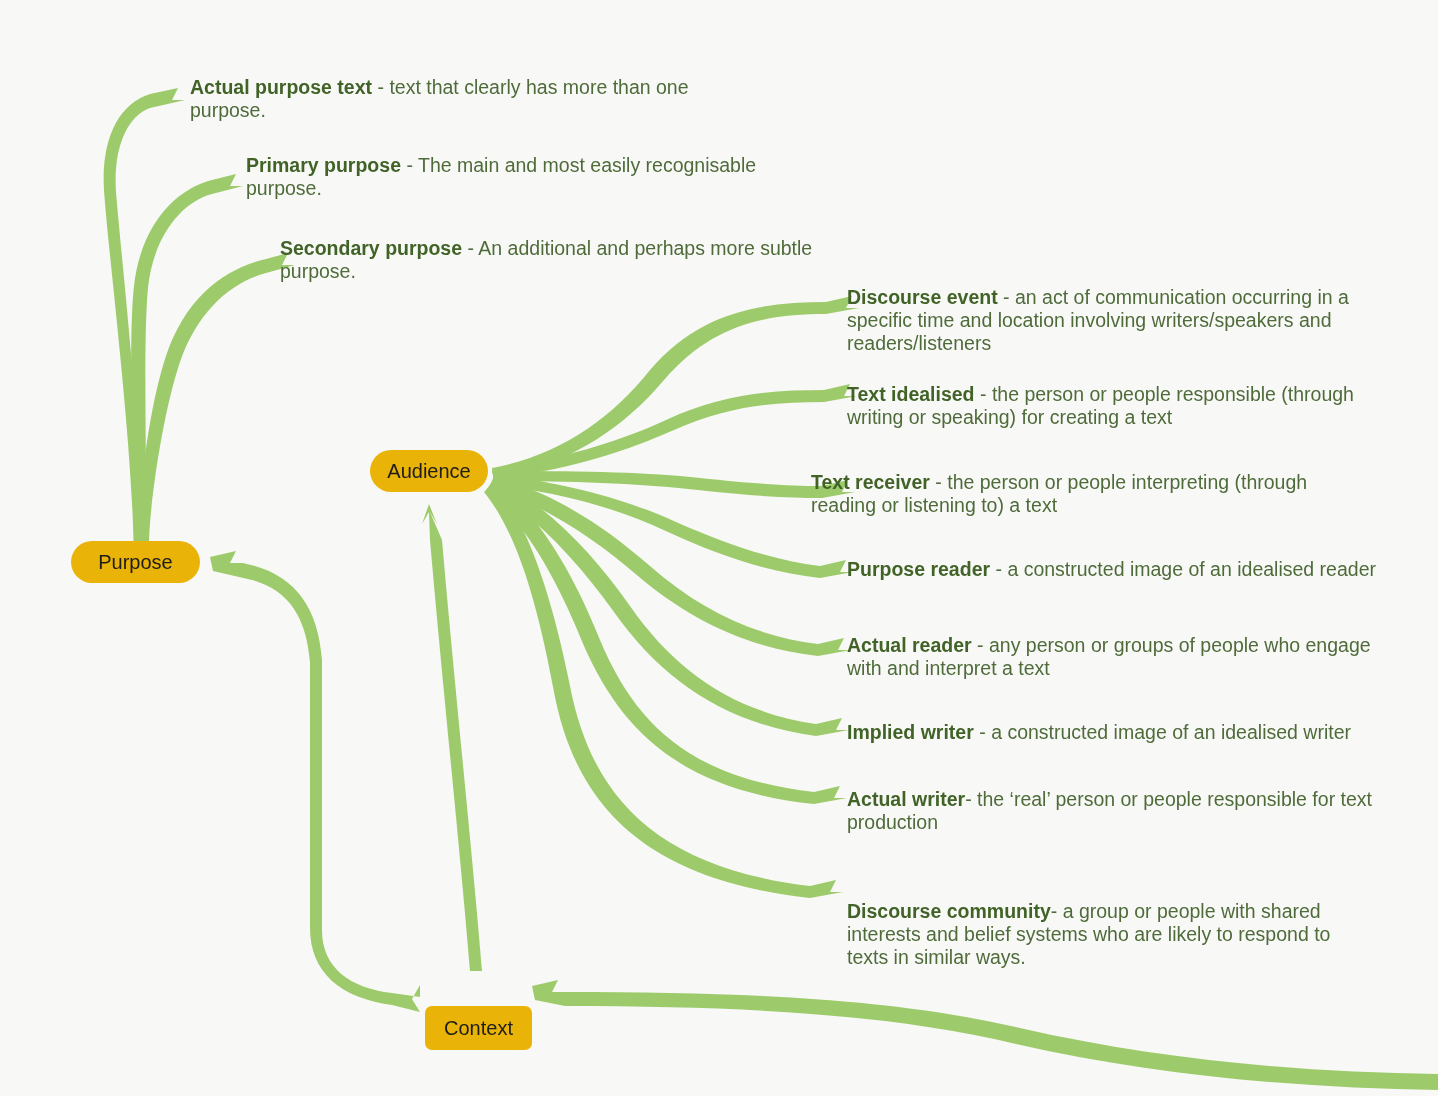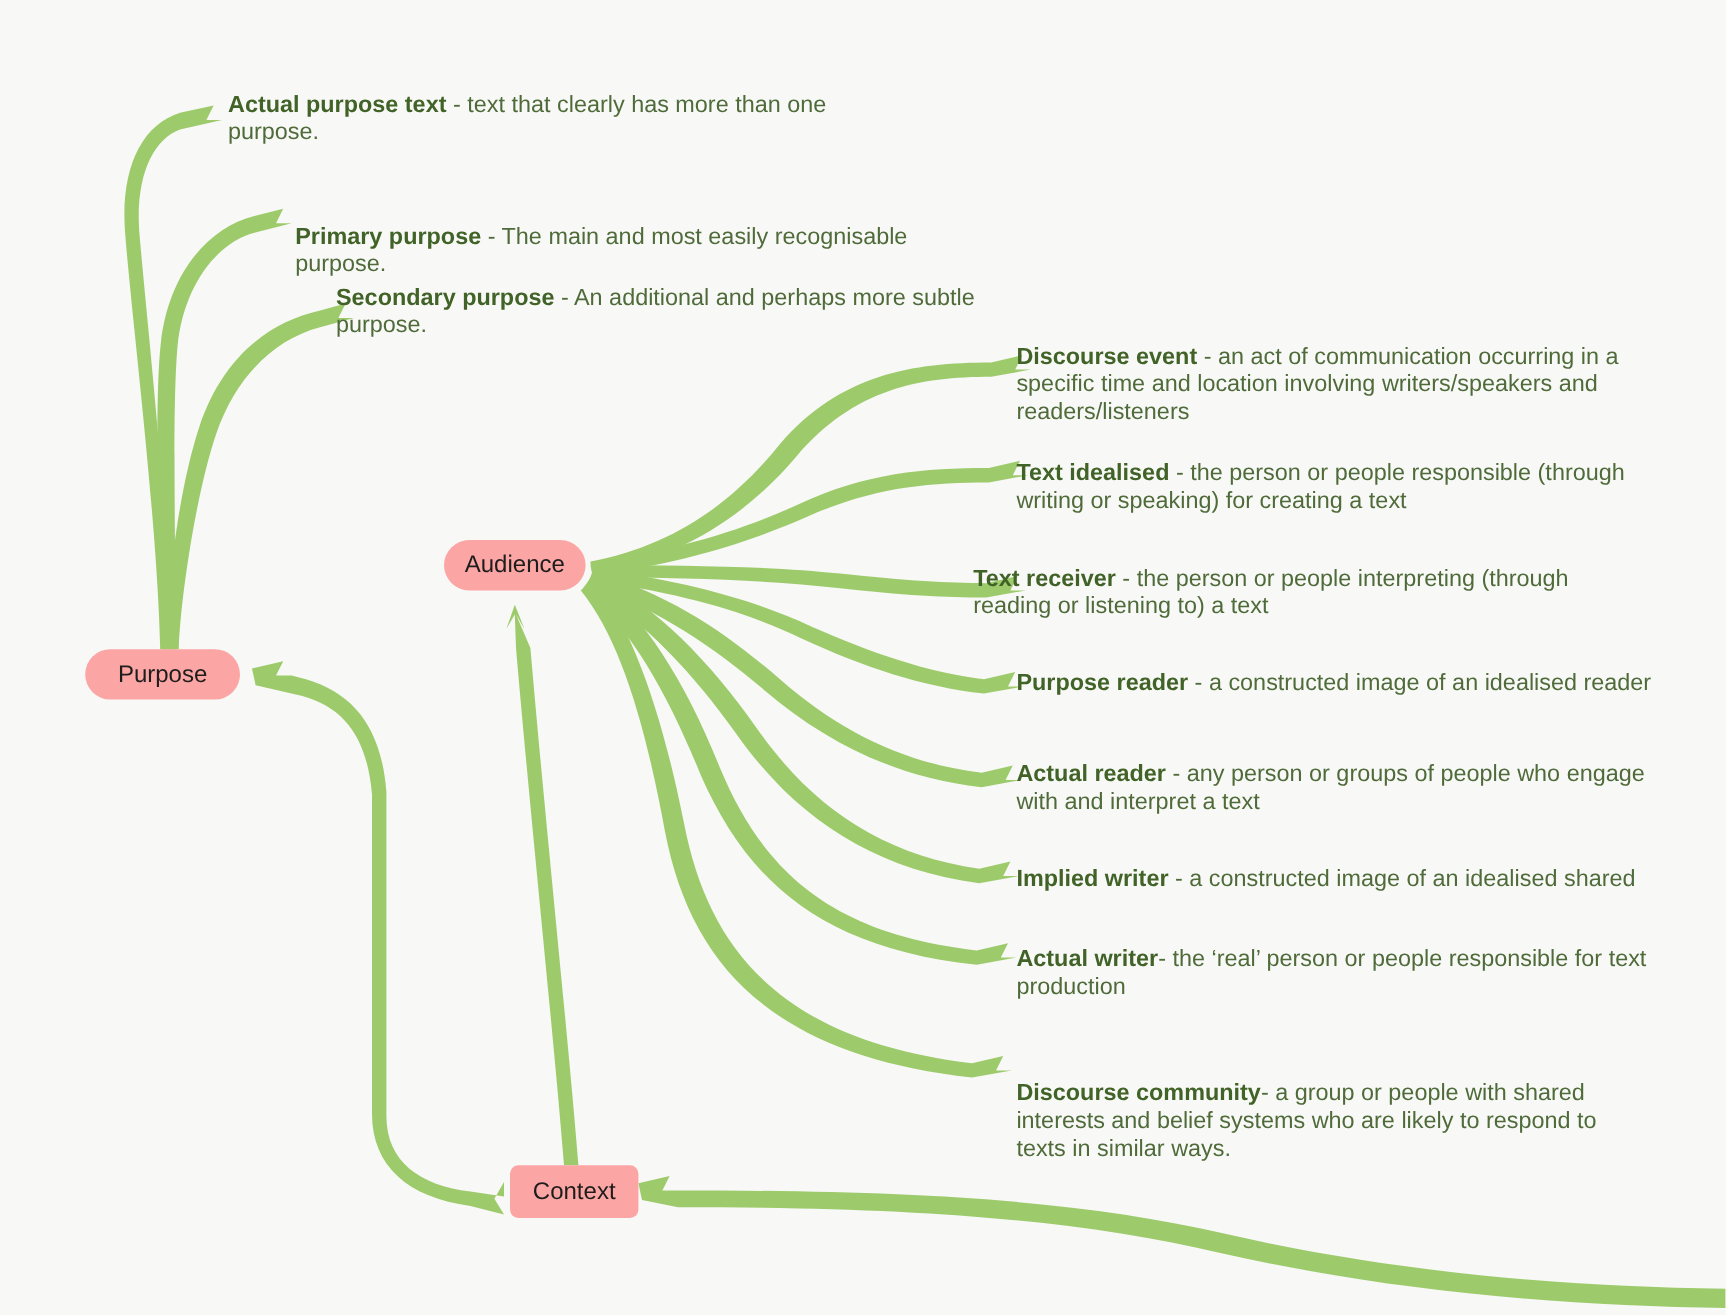--- a/index.html
+++ b/index.html
@@ -25,54 +25,54 @@
     position: absolute;
     left: 0;
     top: 0;
     width: 1438px;
     height: 1096px;
   }
 
   
   .node {
     position: absolute;
-    background: #fca5a5;
+    background: #eab308;
     color: #1d1d1b;
     font-size: 20px;
     line-height: 1;
     display: flex;
     align-items: center;
     justify-content: center;
     box-sizing: border-box;
     z-index: 4;
     white-space: nowrap;
   }
   .node.pill { border-radius: 22px; }
   .node.boxy { border-radius: 7px; }
 
   #node-purpose  { left: 71px;  top: 541px; width: 129px; height: 42px; text-align: center; }
   #node-audience { left: 370px; top: 450px; width: 118px; height: 42px; }
-  #node-context  { left: 425px; top: 971px; width: 107px; height: 44px; }
+  #node-context  { left: 425px; top: 1006px; width: 107px; height: 44px; }
 
   
   .leaf {
     position: absolute;
     color: #4f6b3a;
     font-size: 19.5px;
     line-height: 1.18;
     z-index: 3;
   }
   .leaf b {
     color: #416327;
     font-weight: bold;
   }
 
   
   #leaf-p0 { left: 190px; top: 76px;  width: 560px; }
-  #leaf-p1 { left: 246px; top: 154px; width: 570px; margin-top: 32px; }
+  #leaf-p1 { left: 246px; top: 154px; width: 570px; }
   #leaf-p2 { left: 280px; top: 237px; width: 545px; }
 
   
   #leaf-a0 { left: 847px; top: 286px; width: 540px; }
   #leaf-a1 { left: 847px; top: 383px; width: 540px; }
   #leaf-a2 { left: 811px; top: 471px; width: 530px; }
   #leaf-a3 { left: 847px; top: 558px; width: 560px; }
   #leaf-a4 { left: 847px; top: 634px; width: 550px; }
   #leaf-a5 { left: 847px; top: 721px; width: 550px; }
   #leaf-a6 { left: 847px; top: 788px; width: 550px; }
@@ -184,17 +184,17 @@
 
   <div class="leaf" id="leaf-p0"><b>Actual purpose text</b><span> - </span><span>text that clearly has more than one purpose.</span></div>
   <div class="leaf" id="leaf-p1"><b>Primary purpose</b><span> - </span><span>The main and most easily recognisable purpose.</span></div>
   <div class="leaf" id="leaf-p2"><b>Secondary purpose</b><span> - </span><span>An additional and perhaps more subtle purpose.</span></div>
 
   <div class="leaf" id="leaf-a0"><b>Discourse event</b><span> - </span><span>an act of communication occurring in a specific time and location involving writers/speakers and readers/listeners</span></div>
   <div class="leaf" id="leaf-a1"><b>Text idealised</b><span> - </span><span>the person or people responsible (through writing or speaking) for creating a text</span></div>
   <div class="leaf" id="leaf-a2"><b>Text receiver</b><span> - </span><span>the person or people interpreting (through reading or listening to) a text</span></div>
   <div class="leaf" id="leaf-a3"><b> Purpose reader</b><span> - </span><span>a constructed image of an idealised reader</span></div>
   <div class="leaf" id="leaf-a4"><b>Actual reader</b><span> - </span><span>any person or groups of people who engage with and interpret a text</span></div>
-  <div class="leaf" id="leaf-a5"><b>Implied writer</b><span> - </span><span>a constructed image of an idealised shared</span></div>
+  <div class="leaf" id="leaf-a5"><b>Implied writer</b><span> - </span><span>a constructed image of an idealised writer</span></div>
   <div class="leaf" id="leaf-a6"><b>Actual writer</b><span>- </span><span>the ‘real’ person or people responsible for text production</span></div>
   <div class="leaf" id="leaf-a7"><b>Discourse community</b><span>- </span><span>a group or people with shared interests and belief systems who are likely to respond to texts in similar ways.</span></div>
 
 </div>
 
 </body></html>

